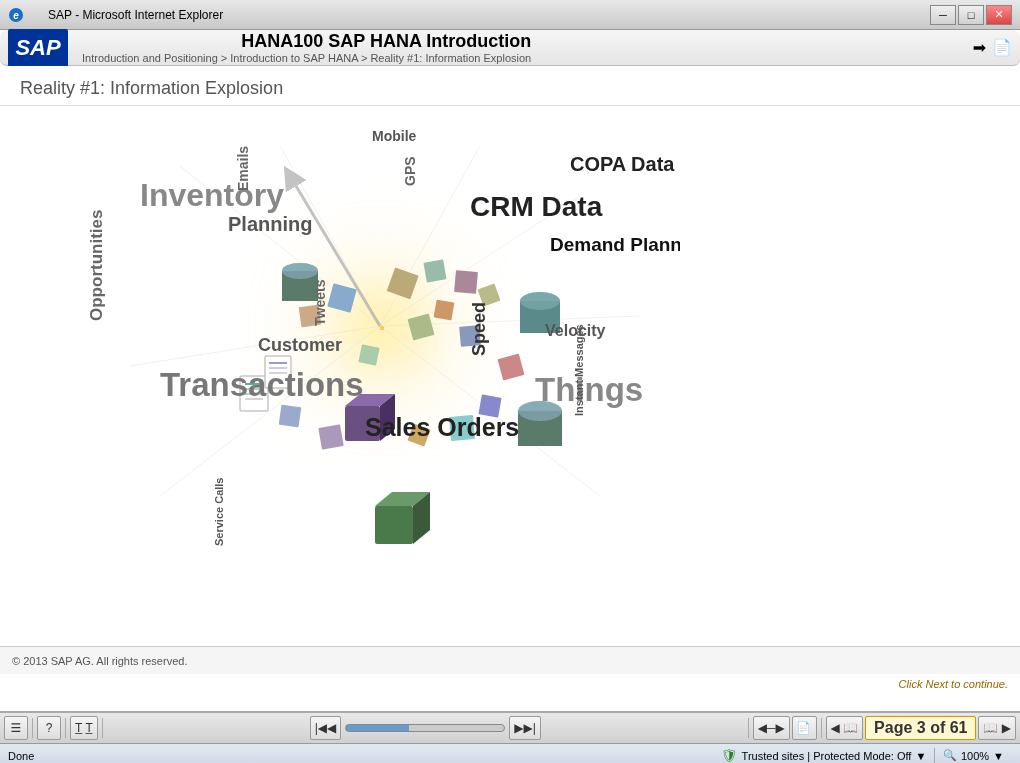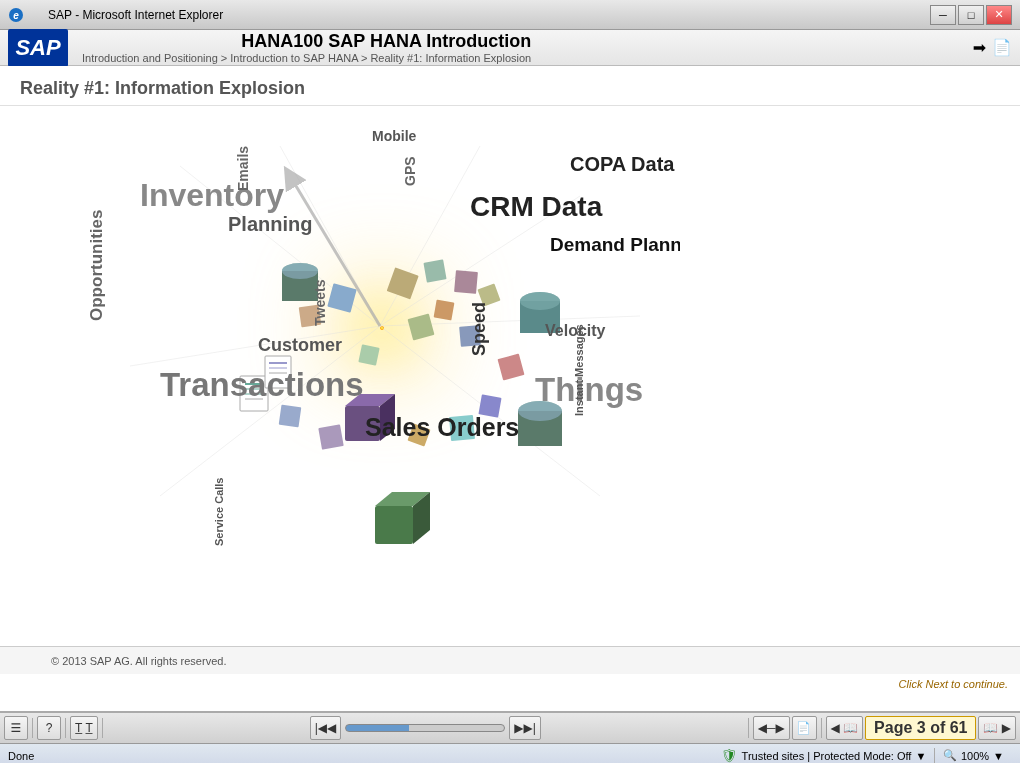--- a/index.html
+++ b/index.html
@@ -25,20 +25,21 @@
     .win-btn.close { background: linear-gradient(to bottom, #f88, #d44); color: #fff; }
 
     
     #ie-toolbar {
       background: linear-gradient(to bottom, #f5f5f5, #e5e5e5);
       border-bottom: 1px solid #bbb;
       padding: 4px 8px;
       display: flex;
       align-items: center;
       height: 36px;
+      border-radius: 7px;
     }
     .course-title { font-size: 18px; font-weight: bold; color: #000; text-align: right; }
     .breadcrumb { font-size: 11px; color: #555; }
 
     
     #content {
       background: #fff;
       position: relative;
       height: 645px;
       overflow: hidden;
@@ -47,21 +48,21 @@
       width: 60px; height: 38px;
       background: #003399;
       display: flex; align-items: center; justify-content: center;
       margin-right: 14px; border-radius: 2px;
     }
     .sap-logo-text { color: #fff; font-weight: 900; font-size: 22px; font-style: italic; }
 
     
     #slide-title {
       padding: 12px 20px 6px;
-      font-size: 18px; font-weight: bold; color: #555;
+      font-size: 18px; font-weight: normal; color: #555;
       border-bottom: 1px solid #e0e0e0;
     }
 
     
     #slide-area {
       position: relative;
       width: 100%;
       height: 540px;
       background: #fff;
       overflow: hidden;
@@ -78,21 +79,21 @@
     #footer {
       background: #f5f5f5;
       border-top: 1px solid #ccc;
       height: 28px;
       display: flex;
       align-items: center;
       padding: 0 12px;
       font-size: 11px;
       color: #555;
     }
-    #footer .copyright { flex: 1; margin-left: 39px; }
+    #footer .copyright { flex: 1; }
     #footer .click-next { color: #996600; font-style: italic; margin-top: 46px; }
 
     
     #bottom-toolbar {
       background: linear-gradient(to bottom, #e8e8e8, #d0d0d0);
       border-top: 2px solid #aaa;
       height: 32px;
       display: flex;
       align-items: center;
       padding: 0 4px;

